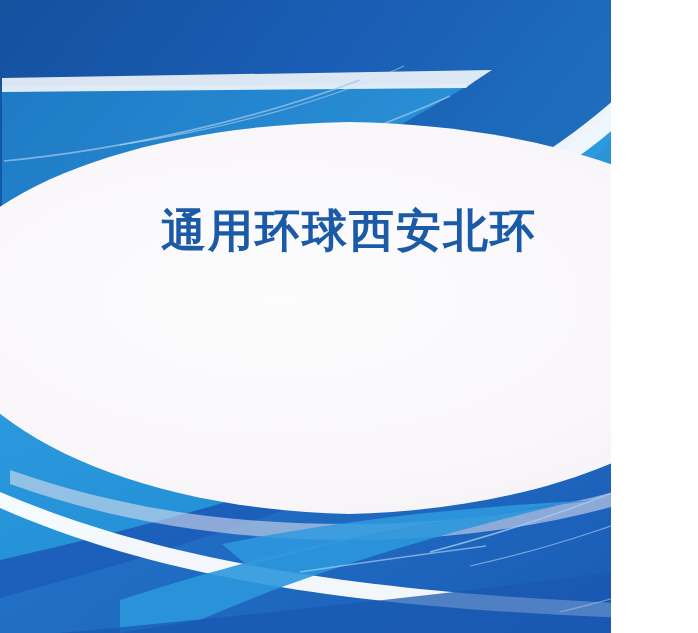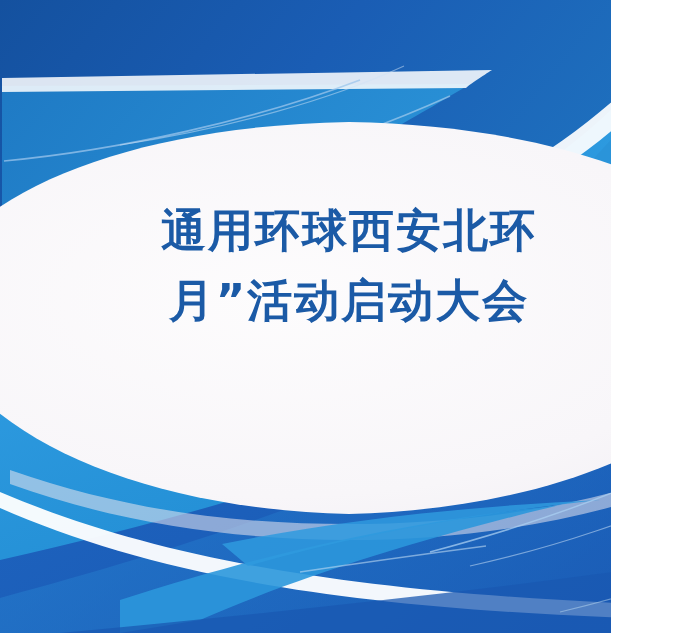--- a/index.html
+++ b/index.html
@@ -141,16 +141,15 @@
     <path d="M698,560 C480,592 260,614 60,633 L698,633 Z" fill="#1a58b2" opacity="0.75"></path>
 
     <path d="M430,552 C520,528 610,498 690,458" fill="none" stroke="#a9cff1" stroke-width="1.5" opacity="0.75"></path>
     <path d="M470,566 C560,546 640,518 698,490" fill="none" stroke="#c6def5" stroke-width="1.2" opacity="0.55"></path>
     <path d="M300,572 C380,560 440,552 486,546" fill="none" stroke="#bcd9f2" stroke-width="1.3" opacity="0.6"></path>
     <path d="M560,612 C620,598 668,582 698,568" fill="none" stroke="#bcd9f2" stroke-width="1.2" opacity="0.5"></path>
   </svg>
 
   <div id="title-block">
     <span class="title-line">通用环球西安北环</span>
-    <span class="title-line">月”活动启动大会</span>
   </div>
 
 </div>
 
 </body></html>

